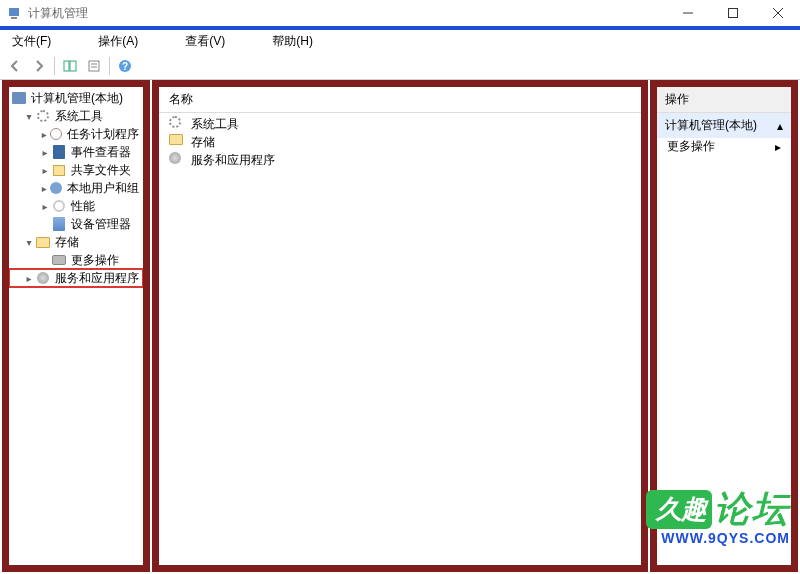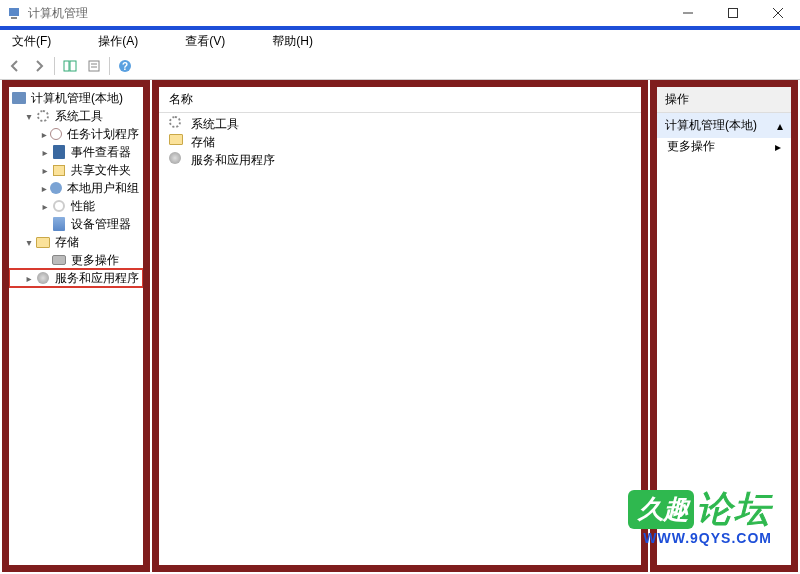--- a/index.html
+++ b/index.html
@@ -44,21 +44,21 @@
 .list-body { padding: 2px 0; }
 .list-row { display: flex; align-items: center; height: 18px; padding-left: 10px; font-size: 12px; }
 .list-row .icon { width: 16px; height: 16px; display: inline-flex; margin-right: 6px; }
 
 
 .ap-header { background: #f0f0f0; padding: 4px 8px; font-size: 12px; border-bottom: 1px solid #ddd; }
 .ap-section-title { background: #e4eefc; padding: 4px 8px; font-size: 12px; display: flex; align-items: center; justify-content: space-between; }
 .ap-menu { padding: 0 10px; display: flex; align-items: center; justify-content: space-between; font-size: 12px; }
 
 
-.watermark { position: absolute; right: 28px; bottom: 28px; pointer-events: none; }
+.watermark { position: absolute; right: 10px; bottom: 28px; pointer-events: none; }
 .wm-row { display: flex; align-items: center; }
 .wm-badge { background: #2fb84f; color: #fff; font-weight: 700; font-size: 26px; padding: 2px 6px 2px 10px; border-radius: 6px; font-style: italic; letter-spacing: -1px; }
 .wm-text { font-size: 36px; font-weight: 400; font-style: italic; color: #2fb84f; -webkit-text-stroke: 1px #2fb84f; margin-left: 2px; letter-spacing: 2px; }
 .wm-url { color: #1d4ed8; font-weight: 700; font-size: 14px; text-align: right; letter-spacing: 1px; margin-top: -4px; }
 
 
 .ic-server { background: #6a8fbf; width: 14px; height: 12px; border-radius: 1px; position: relative; }
 .ic-folder { width: 14px; height: 11px; background: #fbe29a; border: 1px solid #caa848; border-radius: 1px; }
 .ic-gear { width: 12px; height: 12px; border-radius: 50%; border: 2px dotted #888; }
 .ic-clock { width: 12px; height: 12px; border-radius: 50%; border: 1px solid #a88; background: #fff; }

